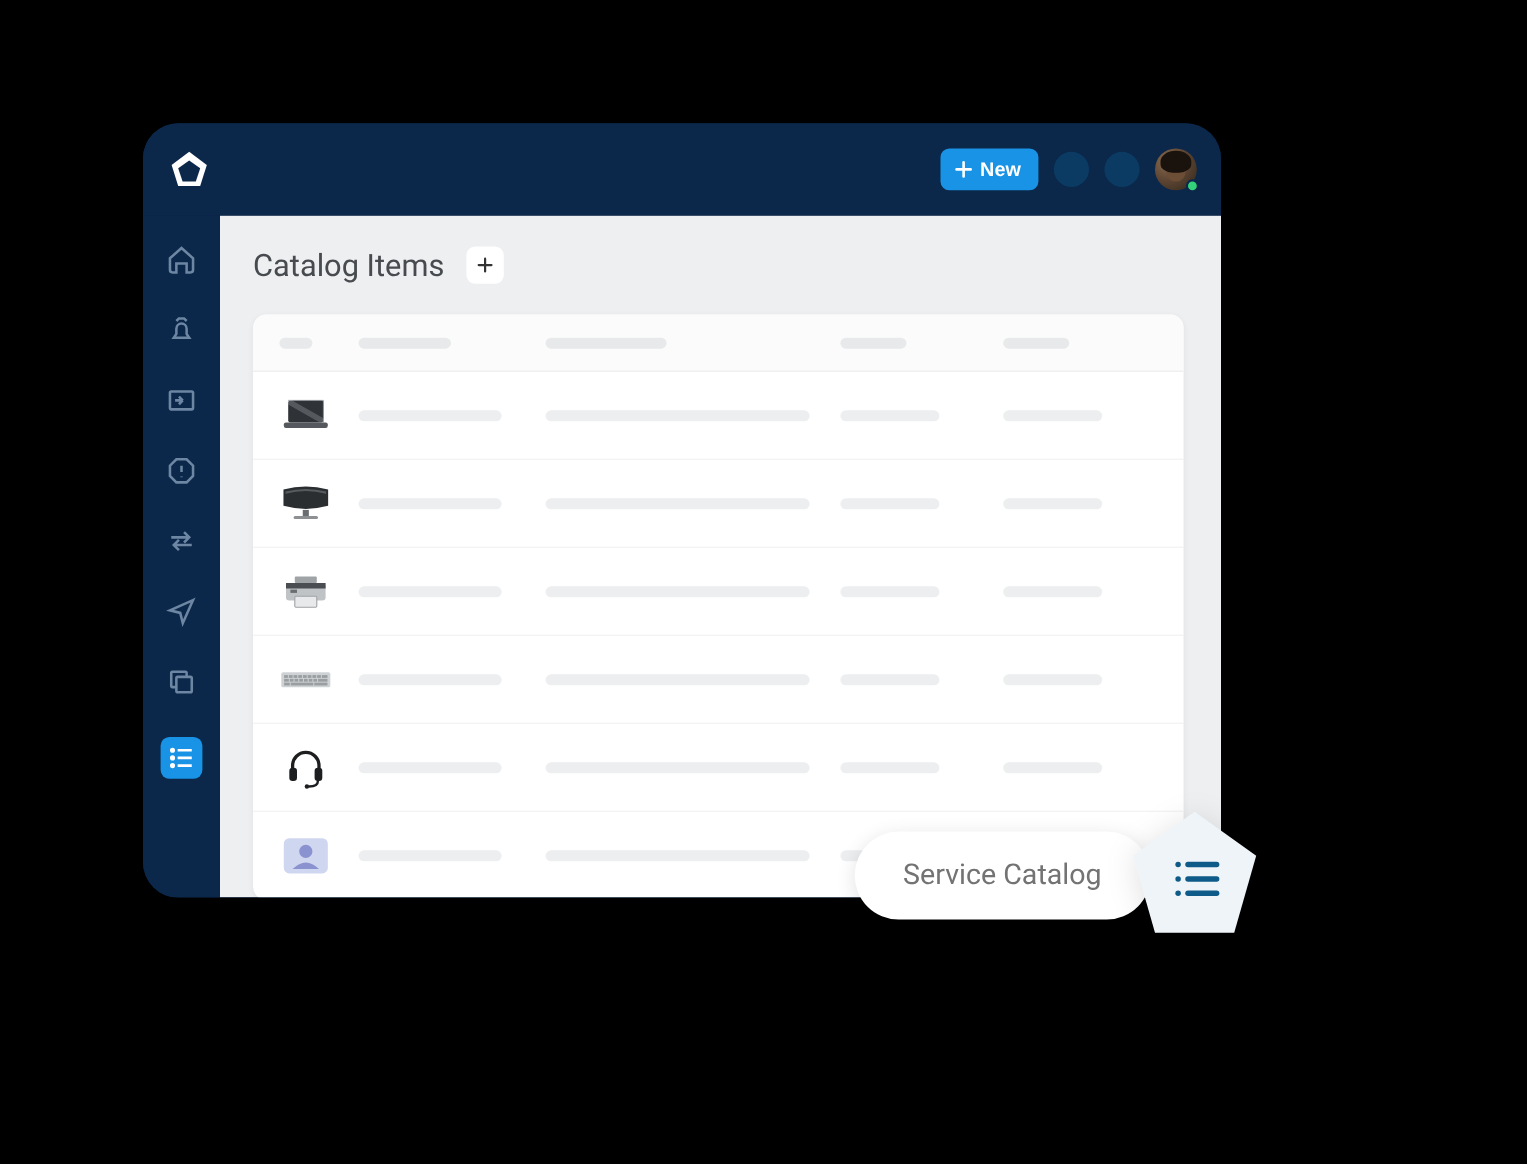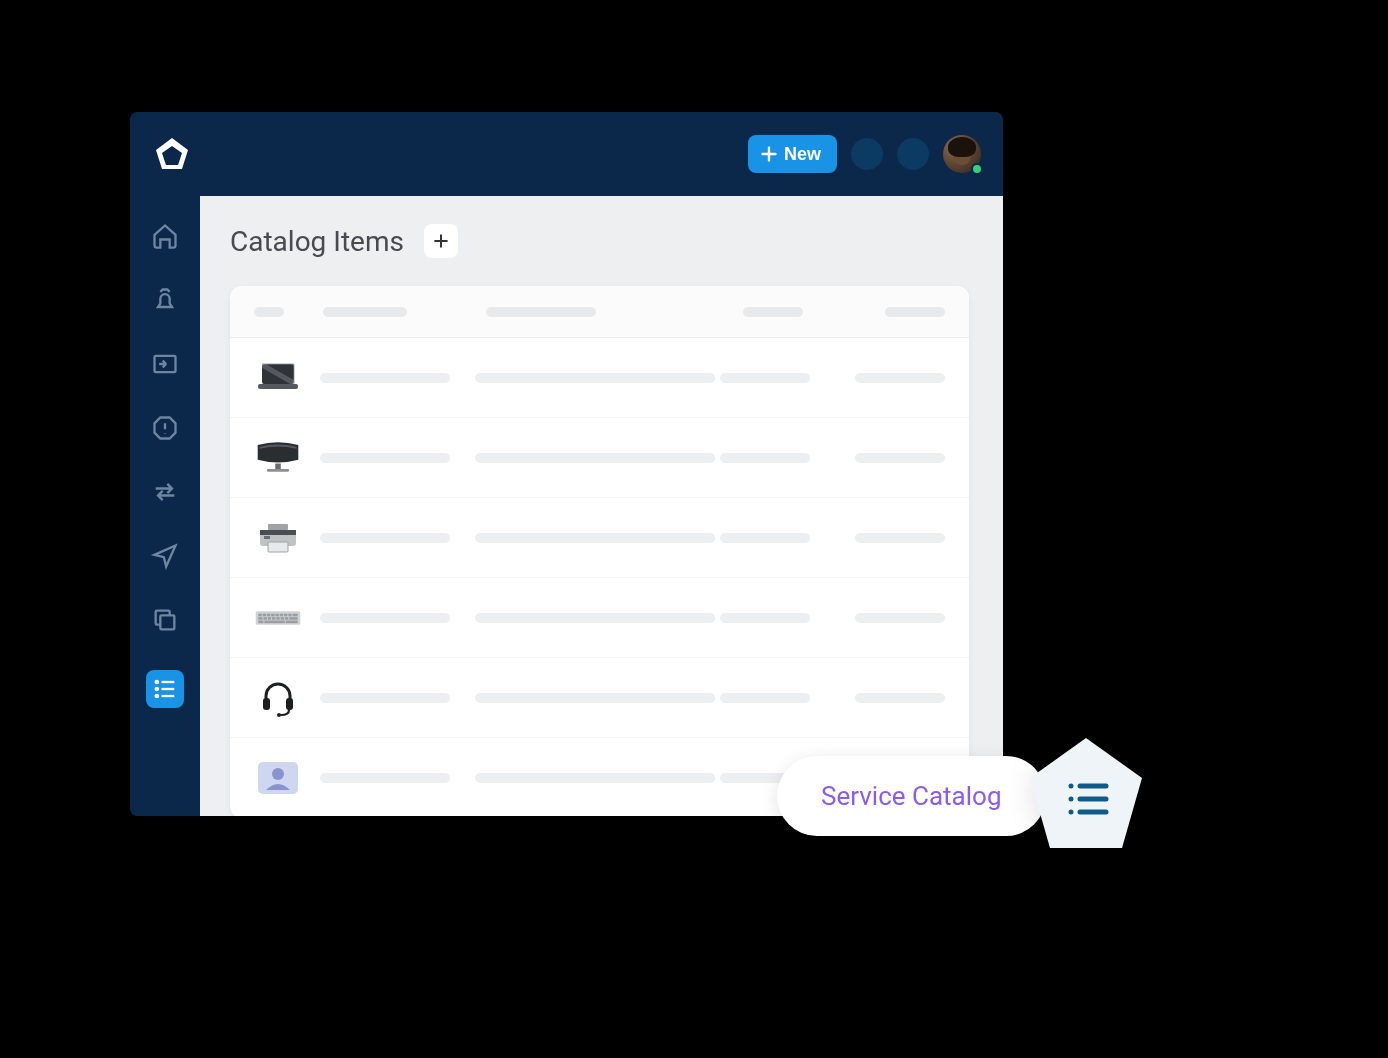--- a/index.html
+++ b/index.html
@@ -9,24 +9,24 @@
     height: 1058px;
     background: #000;
     font-family: -apple-system, BlinkMacSystemFont, "Segoe UI", Roboto, Helvetica, Arial, sans-serif;
     position: relative;
     overflow: hidden;
   }
   .app-window {
     position: absolute;
     left: 130px;
     top: 112px;
-    width: 873px;
+    width: 980px;
     height: 704px;
     background: #0b274a;
-    border-radius: 8px;
+    border-radius: 32px;
     display: flex;
     flex-direction: column;
     overflow: hidden;
     box-shadow: 0 8px 40px rgba(0,0,0,0.25);
   }
   .top-bar {
     height: 84px;
     background: #0b274a;
     display: flex;
     align-items: center;
@@ -210,21 +210,21 @@
     position: absolute;
     left: 777px;
     top: 756px;
     height: 80px;
     background: #fff;
     border-radius: 40px;
     padding: 0 44px;
     display: flex;
     align-items: center;
     font-size: 26px;
-    color: #8b5cf6;
+    color: #737373;
     box-shadow: 0 4px 18px rgba(0,0,0,0.12);
   }
   .float-pentagon {
     position: absolute;
     left: 1020px;
     top: 730px;
     width: 132px;
     height: 132px;
   }
   .float-pentagon svg.pent-bg {

